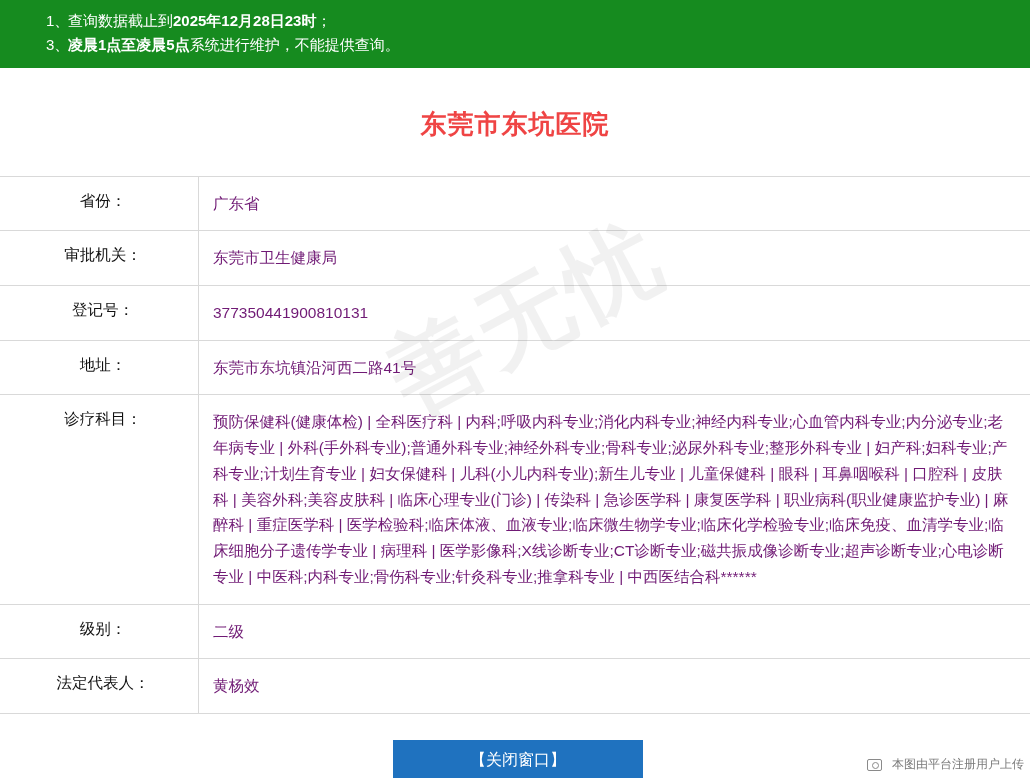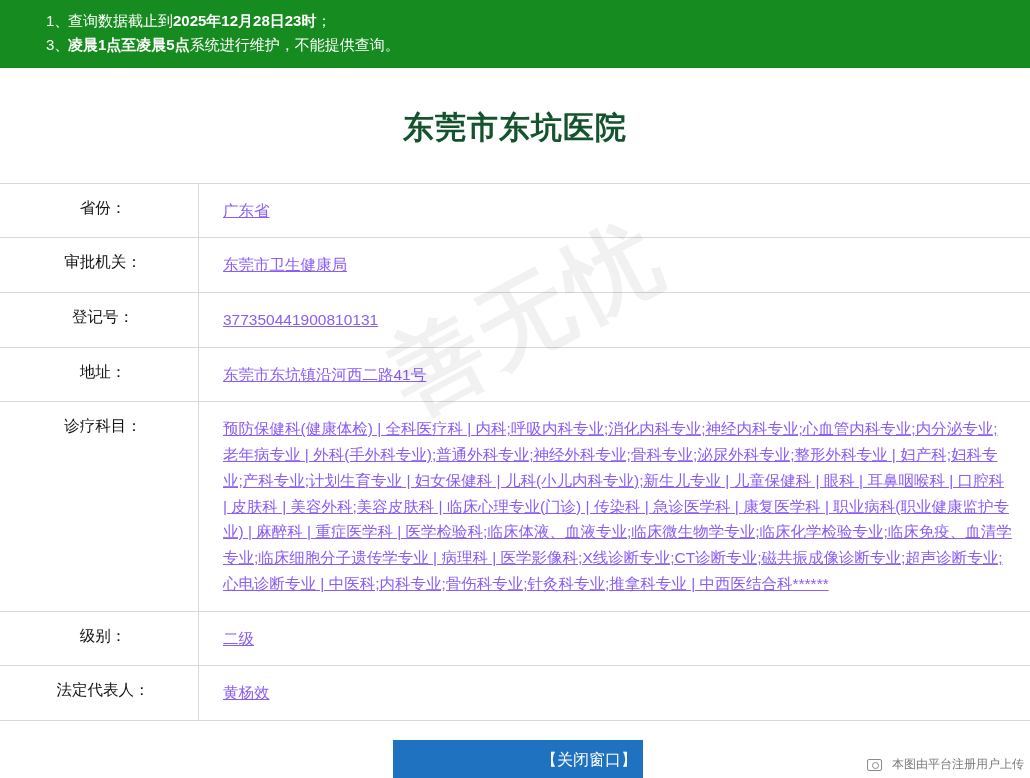--- a/index.html
+++ b/index.html
@@ -37,25 +37,25 @@
     display: inline-block;
     width: 22px;
   }
   .notice b {
     font-weight: bold;
   }
 
   
   .title {
     text-align: center;
-    font-size: 31px;
+    font-size: 26px;
     font-weight: bold;
     letter-spacing: 1px;
     padding: 39px 0 34px 0;
-    color: #14532d;
+    color: #ef4444;
   }
 
   
   table.info {
     width: 1030px;
     border-collapse: collapse;
     table-layout: fixed;
     font-size: 15.5px;
   }
   table.info tr {
@@ -65,26 +65,25 @@
   table.info th {
     width: 190px;
     text-align: center;
     font-weight: normal;
     vertical-align: top;
     padding: 14px 0 14px 8px;
     color: #111;
     background: #fff;
   }
   table.info td {
-    padding: 14px 18px 14px 24px;
+    padding: 14px 18px 14px 14px;
     vertical-align: top;
     line-height: 1.66;
-    color: #8b5cf6;
+    color: #701a75;
     border-left: 1px solid #d9d9d9;
-    text-decoration: underline;
   }
   td.subjects {
     line-height: 1.78;
     padding-right: 22px;
   }
 
   
   .watermark {
     position: absolute;
     left: 380px;
@@ -107,21 +106,21 @@
     width: 1030px;
     height: 44px;
   }
   .close-btn {
     position: absolute;
     left: 393px;
     bottom: 0px;
     width: 250px;
     height: 38px;
     line-height: 38px;
-    text-align: right;
+    text-align: center;
     background: #1f72bf;
     color: #ffffff;
     font-size: 16px;
     border: none;
     cursor: pointer;
     font-family: "Liberation Sans", sans-serif;
   }
   .copyright {
     position: absolute;
     right: 6px;

